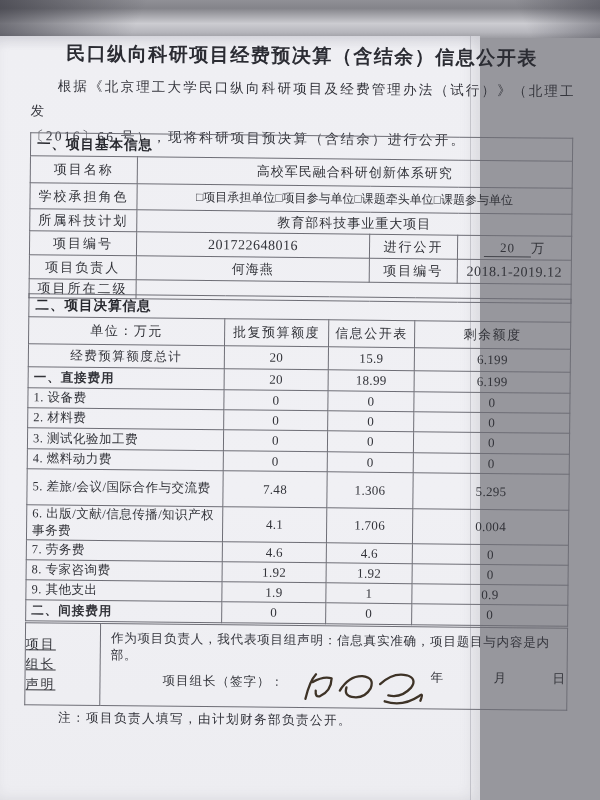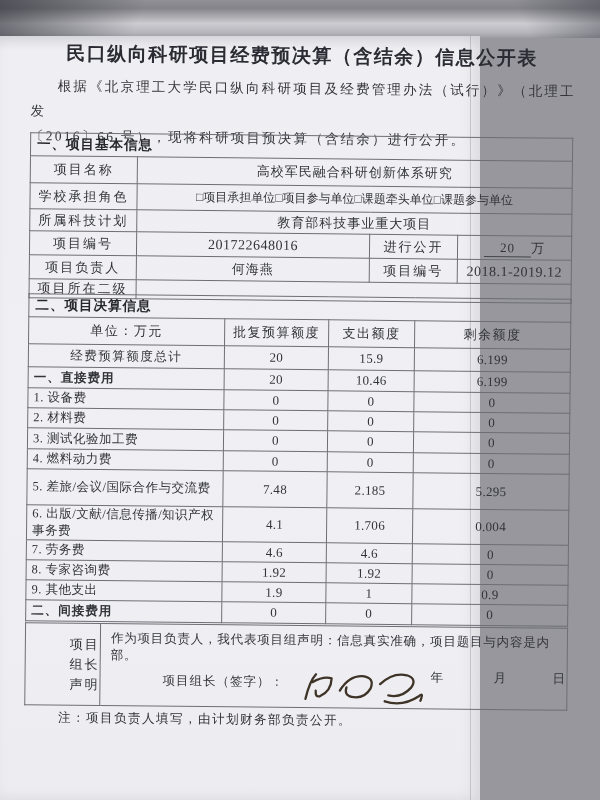--- a/index.html
+++ b/index.html
@@ -61,21 +61,21 @@
   .funds-u { border-bottom:1px solid #44454c; padding:0 16px; display:inline-block; }
   .t-acct { position:absolute; left:30px; top:260px; width:542px; font-size:12.5px; }
   .t-acct td { text-align:center; }
   .t-acct td.lab { text-align:left; padding-left:5px; letter-spacing:0.5px; }
   .t-acct td.ctr { text-align:center; letter-spacing:1.5px; }
   .t-acct td.bold { font-weight:bold; letter-spacing:1px; }
   .t-acct .hdr td { font-size:13px; letter-spacing:1.5px; }
   .t-acct .val { font-size:13px; letter-spacing:0.3px; }
   .t-decl { position:absolute; left:30px; top:589px; width:542px; height:83px; font-size:12.5px; }
   .t-decl .side {
-    width:75px; text-align:right; font-size:13px; letter-spacing:2px; line-height:20px;
+    width:75px; text-align:left; font-size:13px; letter-spacing:2px; line-height:20px;text-decoration:underline;
   }
   .decl-body { position:relative; height:81px; }
   .decl-statement { padding:6px 6px 0 10px; letter-spacing:0.8px; color:#34353c; }
   .sign-row { position:absolute; left:0; top:34px; width:100%; height:46px; }
   .sign-label { position:absolute; left:62px; top:14px; letter-spacing:1px; }
   .signature { position:absolute; left:195px; top:2px; width:135px; height:52px; transform:rotate(-3deg); }
   .date-y { position:absolute; left:330px; top:8px; }
   .date-m { position:absolute; left:393px; top:8px; }
   .date-d { position:absolute; left:452px; top:8px; }
   .footnote { position:absolute; left:64px; top:676px; font-size:12.5px; letter-spacing:1.5px; color:#303138; }
@@ -145,33 +145,33 @@
           <col style="width:86px">
           <col style="width:156px">
         </colgroup>
       <tbody>
           <tr class="bar-row" style="height:20px">
         <th colspan="4">二、项目决算信息</th>
       </tr>
       <tr class="hdr" style="height:27px">
         <td class="ctr">单位：万元</td>
         <td>批复预算额度</td>
-        <td>支出额度</td>
+        <td>信息公开表</td>
         <td>剩余额度</td>
       </tr>
       <tr style="height:23px">
         <td class="ctr">经费预算额度总计</td>
         <td class="val">20</td>
         <td class="val">15.9</td>
         <td class="val">6.199</td>
       </tr>
       <tr style="height:21px">
         <td class="lab bold">一、直接费用</td>
         <td class="val">20</td>
-        <td class="val">10.46</td>
+        <td class="val">18.99</td>
         <td class="val">6.199</td>
       </tr>
       <tr style="height:20px">
         <td class="lab">1. 设备费</td>
         <td class="val">0</td>
         <td class="val">0</td>
         <td class="val">0</td>
       </tr>
       <tr style="height:20px">
         <td class="lab">2. 材料费</td>
@@ -187,21 +187,21 @@
       </tr>
       <tr style="height:20px">
         <td class="lab">4. 燃料动力费</td>
         <td class="val">0</td>
         <td class="val">0</td>
         <td class="val">0</td>
       </tr>
       <tr style="height:36px">
         <td class="lab">5. 差旅/会议/国际合作与交流费</td>
         <td class="val">7.48</td>
-        <td class="val">2.185</td>
+        <td class="val">1.306</td>
         <td class="val">5.295</td>
       </tr>
       <tr style="height:35px">
         <td class="lab">6. 出版/文献/信息传播/知识产权事务费</td>
         <td class="val">4.1</td>
         <td class="val">1.706</td>
         <td class="val">0.004</td>
       </tr>
       <tr style="height:20px">
         <td class="lab">7. 劳务费</td>

